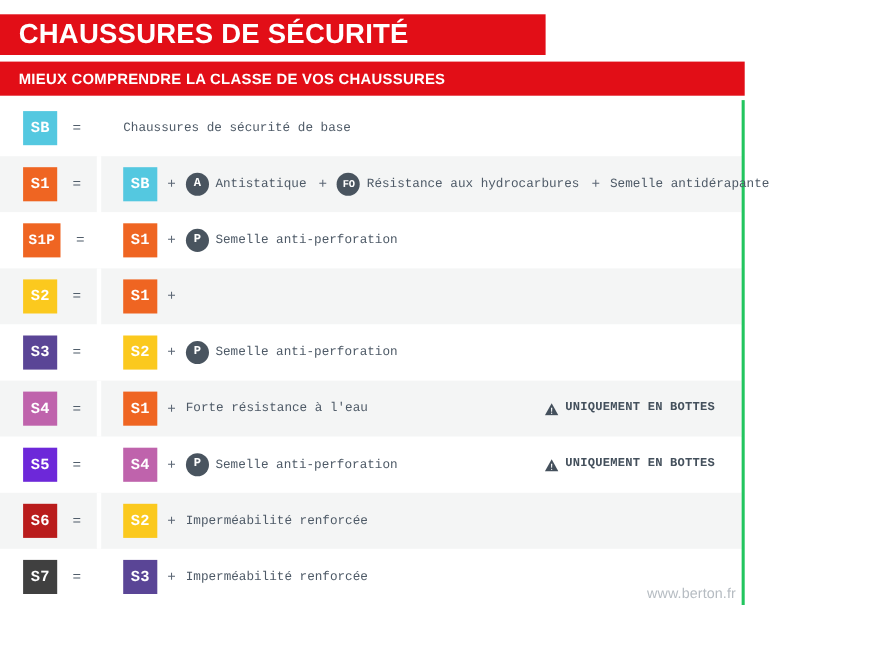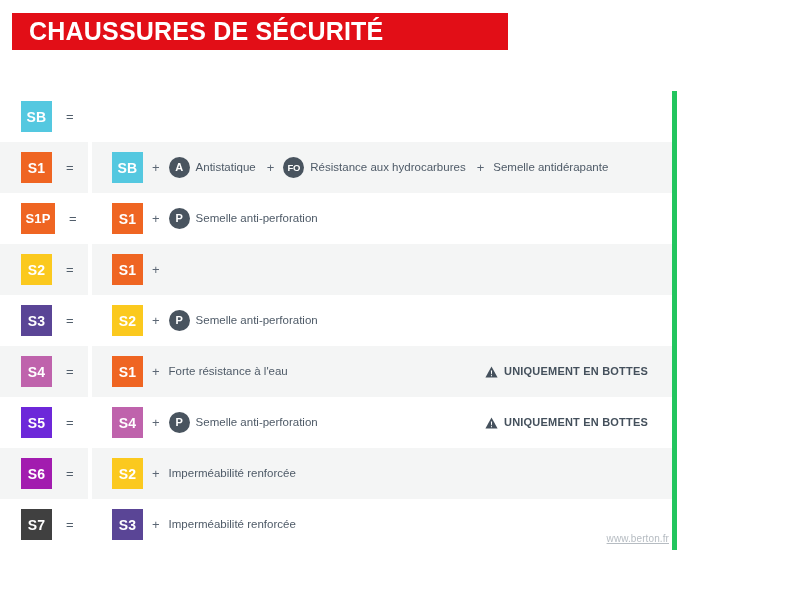--- a/index.html
+++ b/index.html
@@ -18,21 +18,21 @@
   .infographic {
     position: relative;
     width: 800px;
     height: 600px;
     background: #ffffff;
   }
 
   
   .title-bar {
     position: absolute;
-    left: 12px;
+    left: 0;
     top: 13px;
     width: 496px;
     height: 37px;
     background: #e20e17;
     display: flex;
     align-items: center;
   }
   .title-bar-text {
     color: #ffffff;
     font-size: 25px;
@@ -62,22 +62,23 @@
     line-height: 1;
     white-space: nowrap;
   }
 
   
   .class-table {
     position: absolute;
     left: 0;
     top: 91px;
     width: 677px;
-    border-right: 5px solid #22c55e;
-    box-sizing: border-box;
+    border-right: 3px solid #22c55e;
+    box-sizing: border-box;
+    font-family: Liberation Mono, monospace;
   }
 
   .class-row {
     position: relative;
     display: flex;
     align-items: stretch;
     height: 51px;
     background: #ffffff;
   }
   .class-row.striped {
@@ -200,43 +201,49 @@
     width: 677px;
     height: 18px;
     display: flex;
     justify-content: flex-end;
     align-items: center;
     box-sizing: border-box;
     padding-right: 8px;
   }
   .footer-text {
     color: #b6bcc2;
-    font-size: 10px;
+    font-size: 13px;
     line-height: 1;
     letter-spacing: 0.1px;
-    text-decoration: underline;
   }
 </style>
 </head>
 <body>
 
 <div class="infographic">
 
   <div class="title-bar">
     <div class="title-bar-text">CHAUSSURES DE SÉCURITÉ</div>
   </div>
 
+  <div class="subtitle-bar">
+    <div class="subtitle-bar-text">MIEUX COMPRENDRE LA CLASSE DE VOS CHAUSSURES</div>
+  </div>
 
   <div class="class-table" id="class-table">
       <div class="class-row">
         <div class="row-key">
           <div class="badge" style="background: rgb(84, 200, 224);">SB</div>
           <span class="eq-sign">=</span>
         </div>
         <div class="row-gap"></div>
+        <div class="row-content">
+          <span class="desc">Chaussures de sécurité de base</span>
+          <div class="spacer"></div>
+        </div>
       </div>
       <div class="class-row striped">
         <div class="row-key">
           <div class="badge" style="background: rgb(239, 101, 34);">S1</div>
           <span class="eq-sign">=</span>
         </div>
         <div class="row-gap"></div>
         <div class="row-content">
           <div class="badge" style="background: rgb(84, 200, 224);">SB</div>
           <span class="plus">+</span>
@@ -336,21 +343,21 @@
             <svg class="warn-icon" viewBox="0 0 14 13">
               <path d="M7 0.6 L13.6 12.4 L0.4 12.4 Z" fill="#44505c"></path>
               <path d="M6.35 5.0 h1.3 l-0.22 4.0 h-0.86 Z M7 9.85 a0.63 0.63 0 1 1 0 1.26 a0.63 0.63 0 1 1 0 -1.26 Z" fill="#ffffff"></path>
             </svg>
             <span class="warn-text">UNIQUEMENT EN BOTTES</span>
           </div>
         </div>
       </div>
       <div class="class-row striped">
         <div class="row-key">
-          <div class="badge" style="background: #a21caf;">S6</div>
+          <div class="badge" style="background: #b91c1c;">S6</div>
           <span class="eq-sign">=</span>
         </div>
         <div class="row-gap"></div>
         <div class="row-content">
           <div class="badge" style="background: rgb(251, 201, 30);">S2</div>
           <span class="plus">+</span>
           <span class="desc">Imperméabilité renforcée</span>
           <div class="spacer"></div>
         </div>
       </div>

